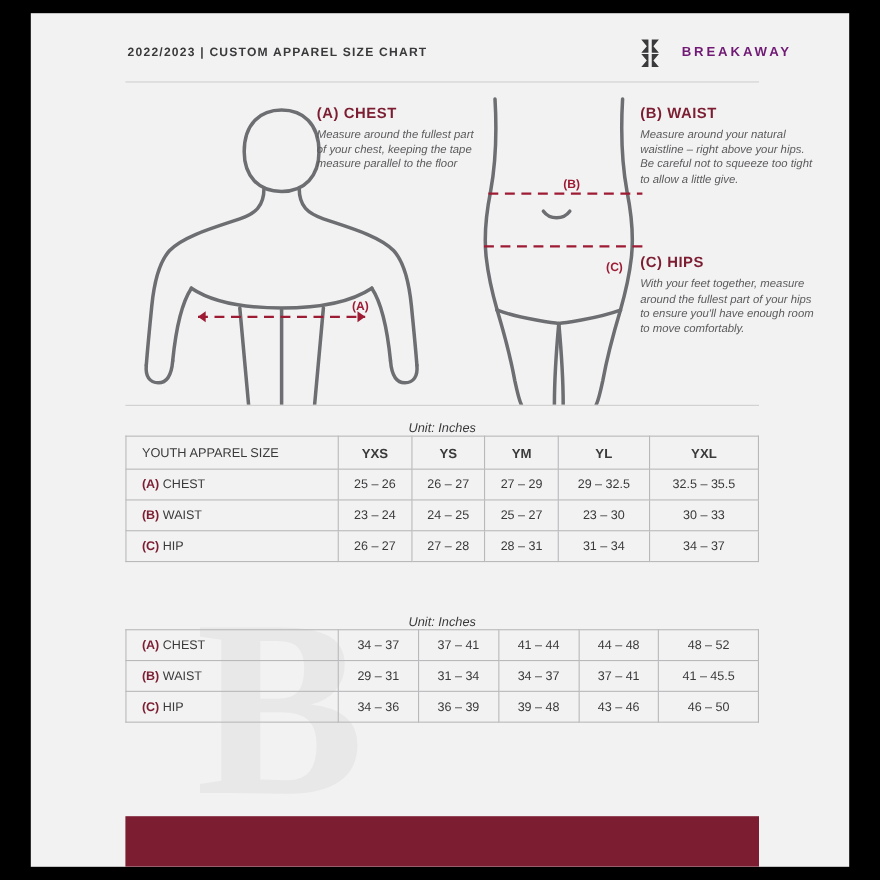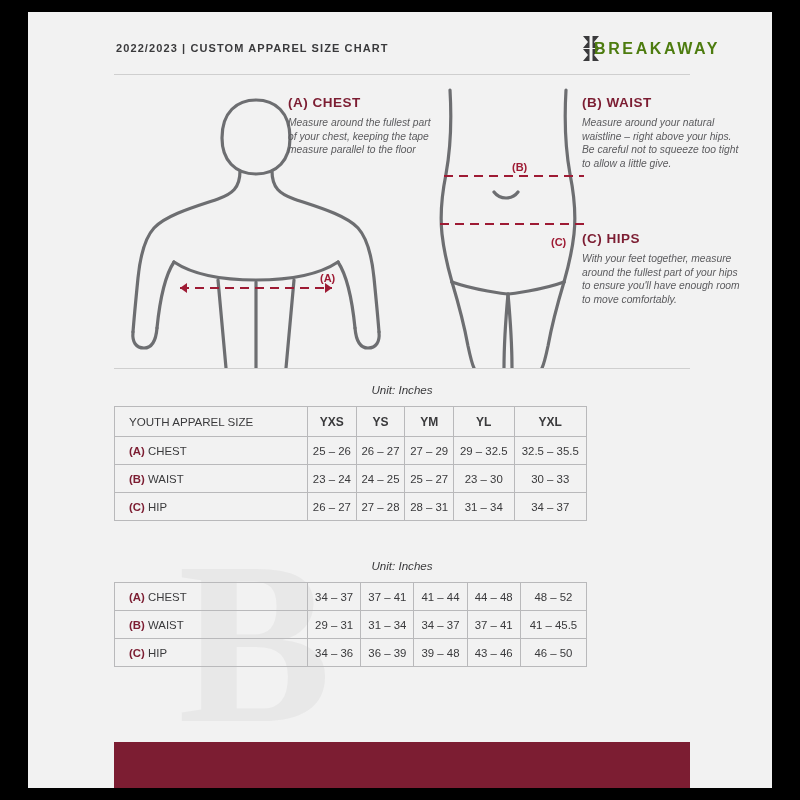--- a/index.html
+++ b/index.html
@@ -54,24 +54,24 @@
     top: 30px;
     font-size: 11px;
     font-weight: bold;
     letter-spacing: 1.1px;
     color: #3a3a3c;
   }
   .brand {
     position: absolute;
     right: 52px;
     top: 28px;
-    font-size: 16px;
+    font-size: 12px;
     font-weight: bold;
     letter-spacing: 2.6px;
-    color: #4d7c0f;
+    color: #701a75;
   }
   .brand-mark {
     position: absolute;
     right: 168px;
     top: 22px;
     width: 26px;
     height: 28px;
   }
   .header-rule {
     position: absolute;
@@ -129,22 +129,21 @@
   }
   .block-sub {
     text-align: center;
     font-size: 11.6px;
     font-style: italic;
     color: #3a3a3c;
     margin-top: 3px;
   }
   table.size {
     border-collapse: collapse;
-    width: 473px;
-    margin-top: 10px;
+    width: 576px;
   }
   table.size td {
     border: 1px solid #b9b9bb;
     height: 27px;
     font-size: 11.4px;
     color: #3a3a3c;
     text-align: center;
     padding: 0;
   }
   table.size td.rowhead {

